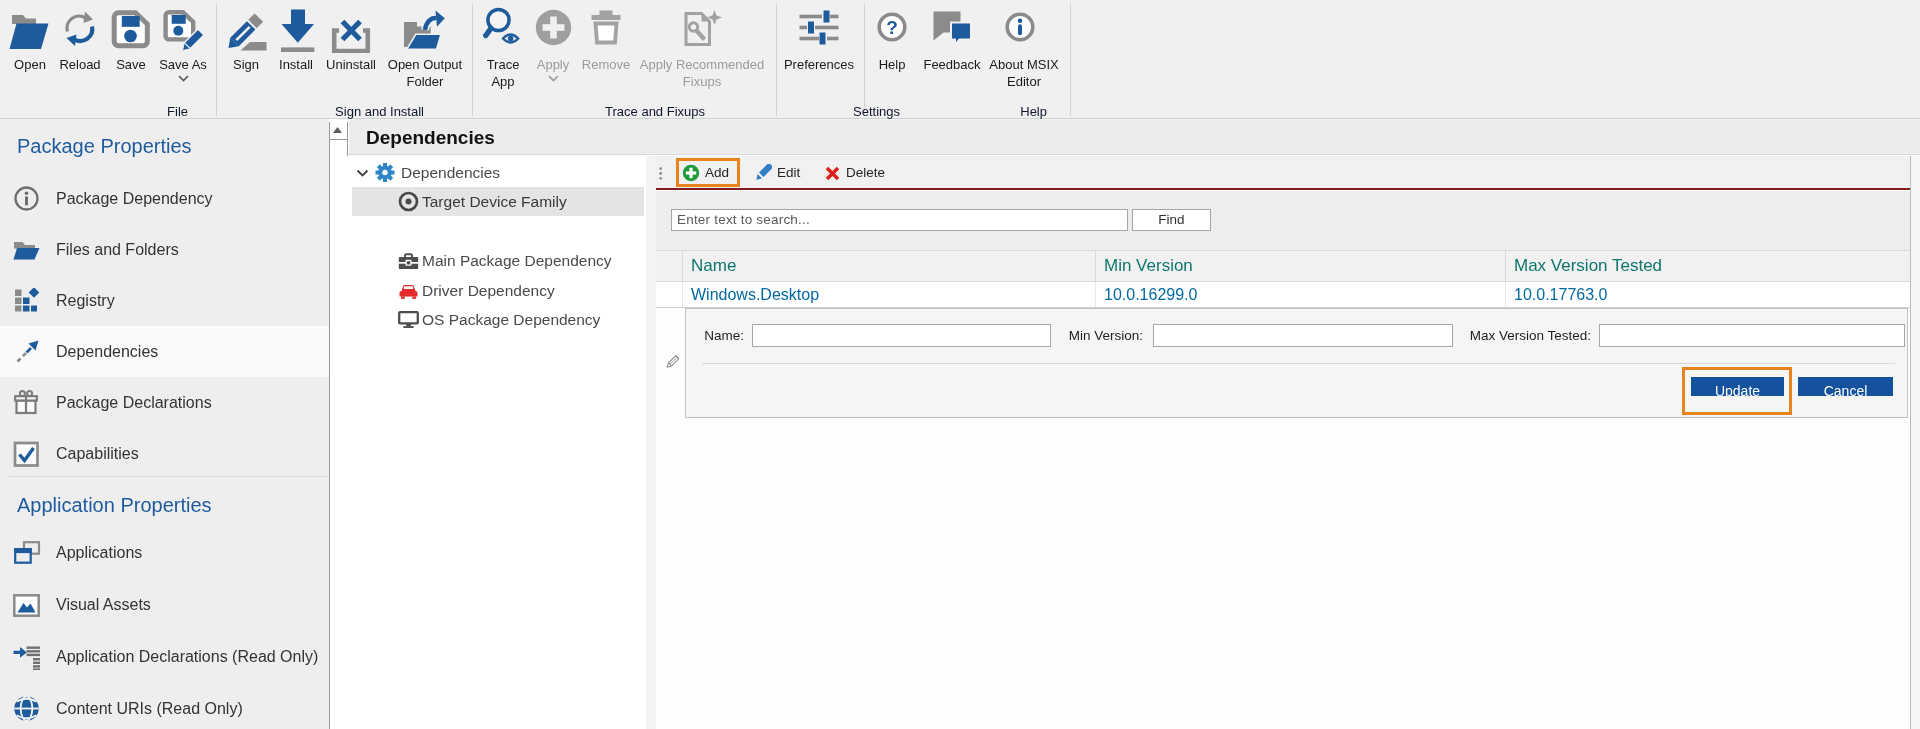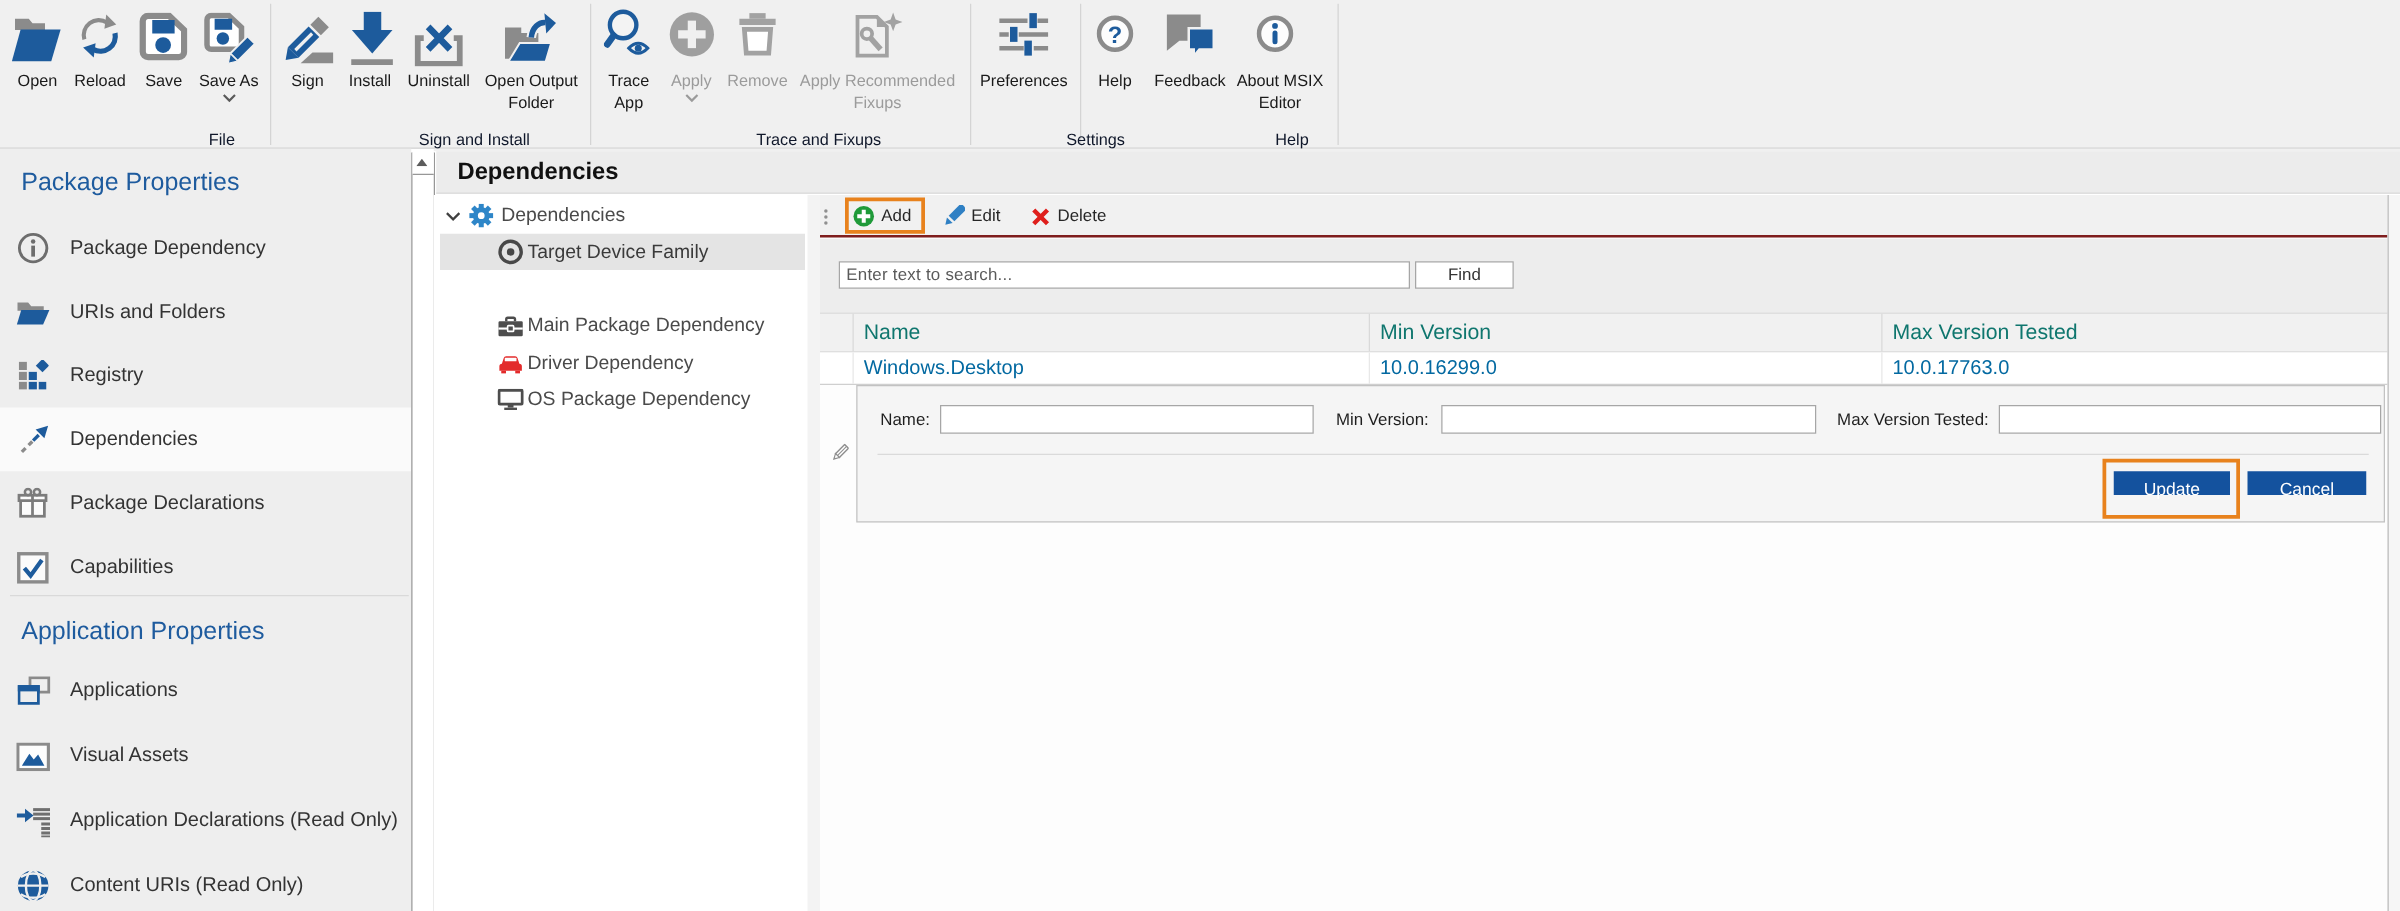--- a/index.html
+++ b/index.html
@@ -199,21 +199,21 @@
         <circle cx="13.5" cy="8.2" r="1.8" fill="#6d6d6d"></circle>
         <rect x="12" y="11.5" width="3" height="8.8" fill="#6d6d6d"></rect>
       </svg>
       <div class="tx">Package Dependency</div>
     </div>
 <div class="it" style="top:105px">
       <svg class="iico" style="top:15px" width="27" height="21" viewBox="0 0 27 21">
         <path d="M1,3 h8.5 l2.5,3 h10 v3.5 H1 Z" fill="#8b8b8b"></path>
         <path d="M4,9 H26.5 L21.5,20.5 H0.5 Z" fill="#1d5b9c"></path>
       </svg>
-      <div class="tx">URIs and Folders</div>
+      <div class="tx">Files and Folders</div>
     </div>
 <div class="it" style="top:156px">
       <svg class="iico" style="left:15px;top:13px" width="24" height="24" viewBox="0 0 24 24">
         <g fill="#8b8b8b">
           <rect x="0" y="1.5" width="6.5" height="6.5"></rect>
           <rect x="0" y="9.5" width="6.5" height="6.5"></rect>
           <rect x="0" y="17.5" width="6.5" height="6"></rect>
         </g>
         <g fill="#1d5b9c">
           <rect x="8" y="9.5" width="6.5" height="6.5"></rect>

